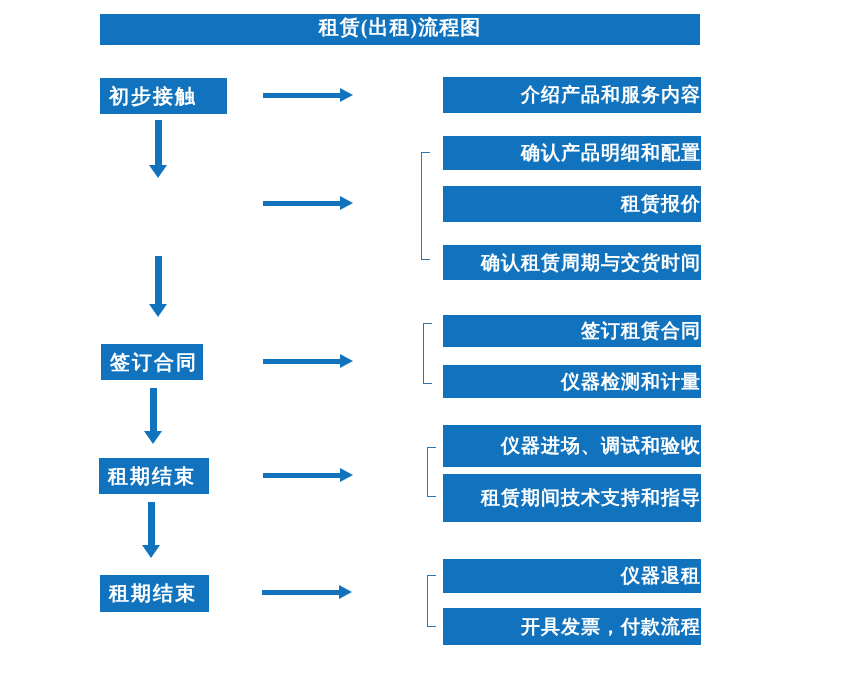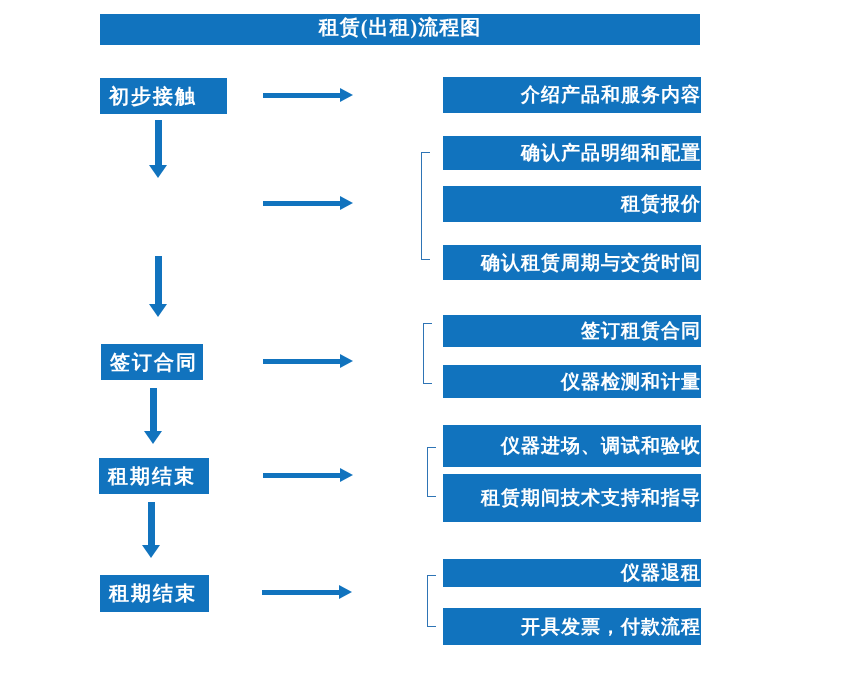--- a/index.html
+++ b/index.html
@@ -60,21 +60,21 @@
     white-space:nowrap;
   }
   .r1 {top:77px; height:36px;}
   .r2 {top:136px;height:34px;}
   .r3 {top:186px;height:36px;}
   .r4 {top:245px;height:35px;}
   .r5 {top:315px;height:32px;}
   .r6 {top:365px;height:33px;}
   .r7 {top:425px;height:42px;}
   .r8 {top:474px;height:48px;}
-  .r9 {top:559px;height:28px;}
+  .r9 {top:559px;height:34px;}
   .r10{top:608px;height:37px;}
   
   .v-arrow{
     position:absolute;
     display:flex;flex-direction:column;align-items:center;
   }
   .v-arrow .stem{width:7px;flex:1;background:var(--primary);}
   .v-arrow .head{
     width:0;height:0;
     border-left:9px solid transparent;

